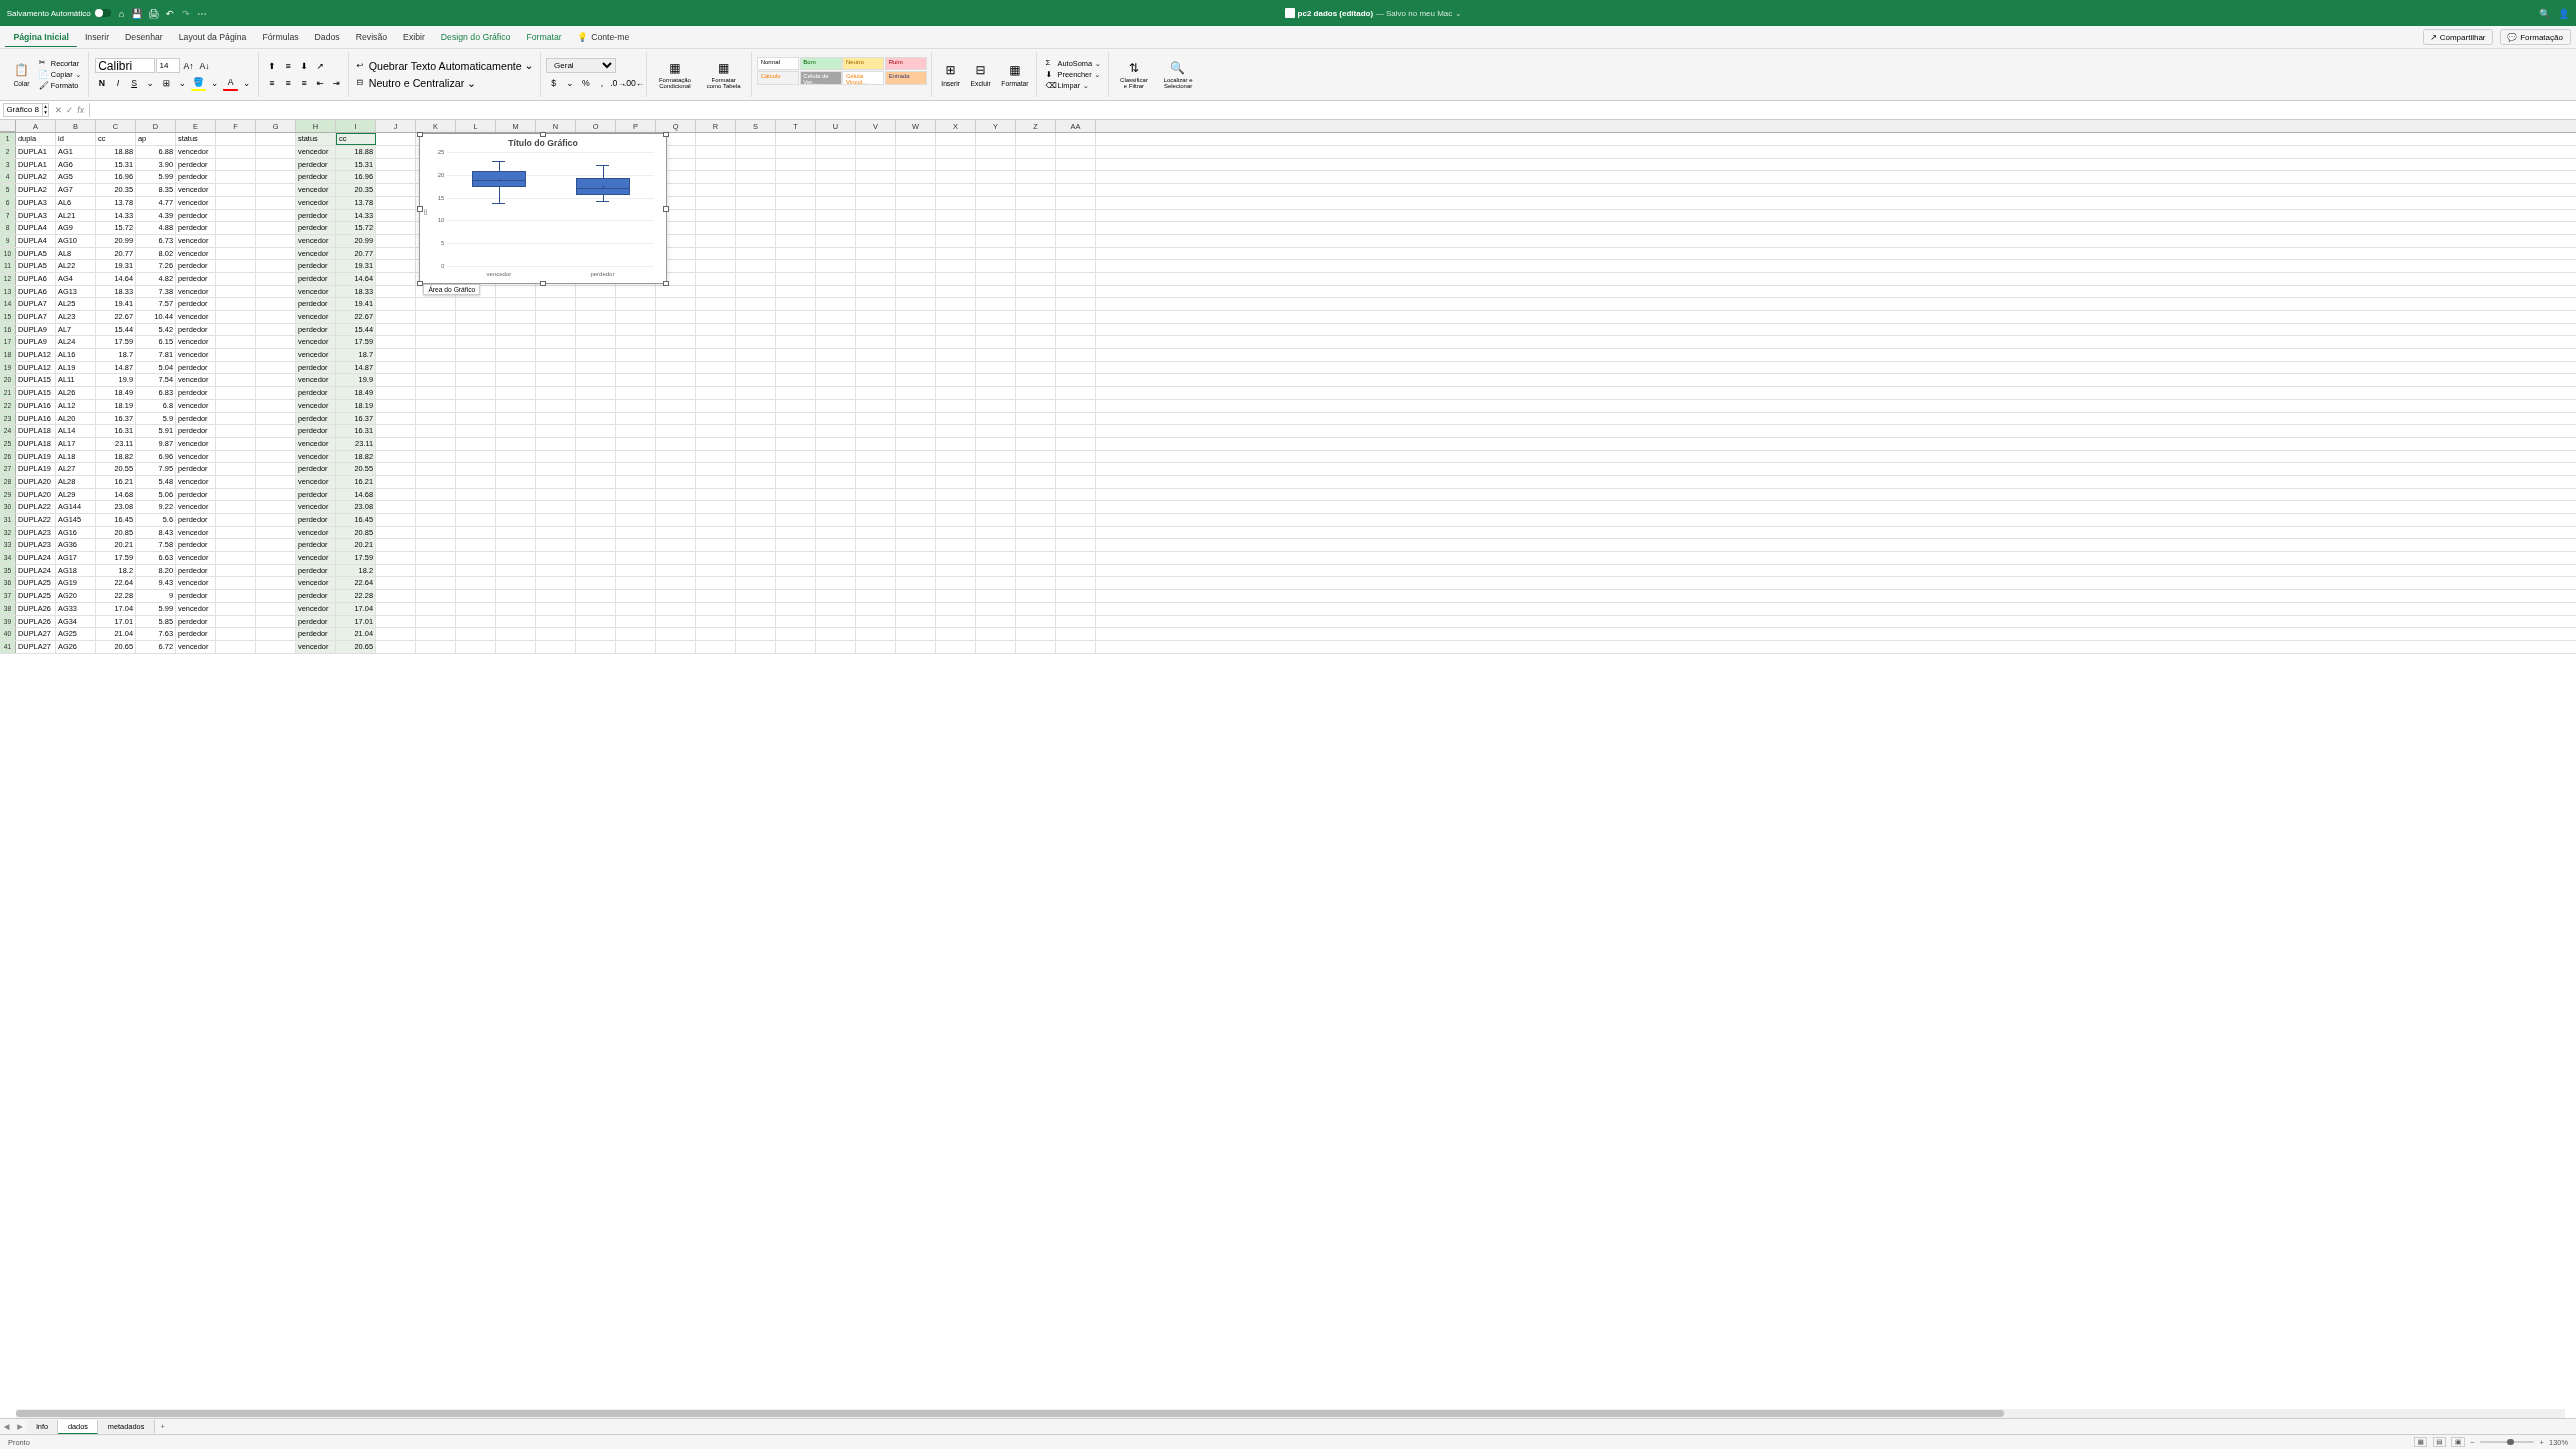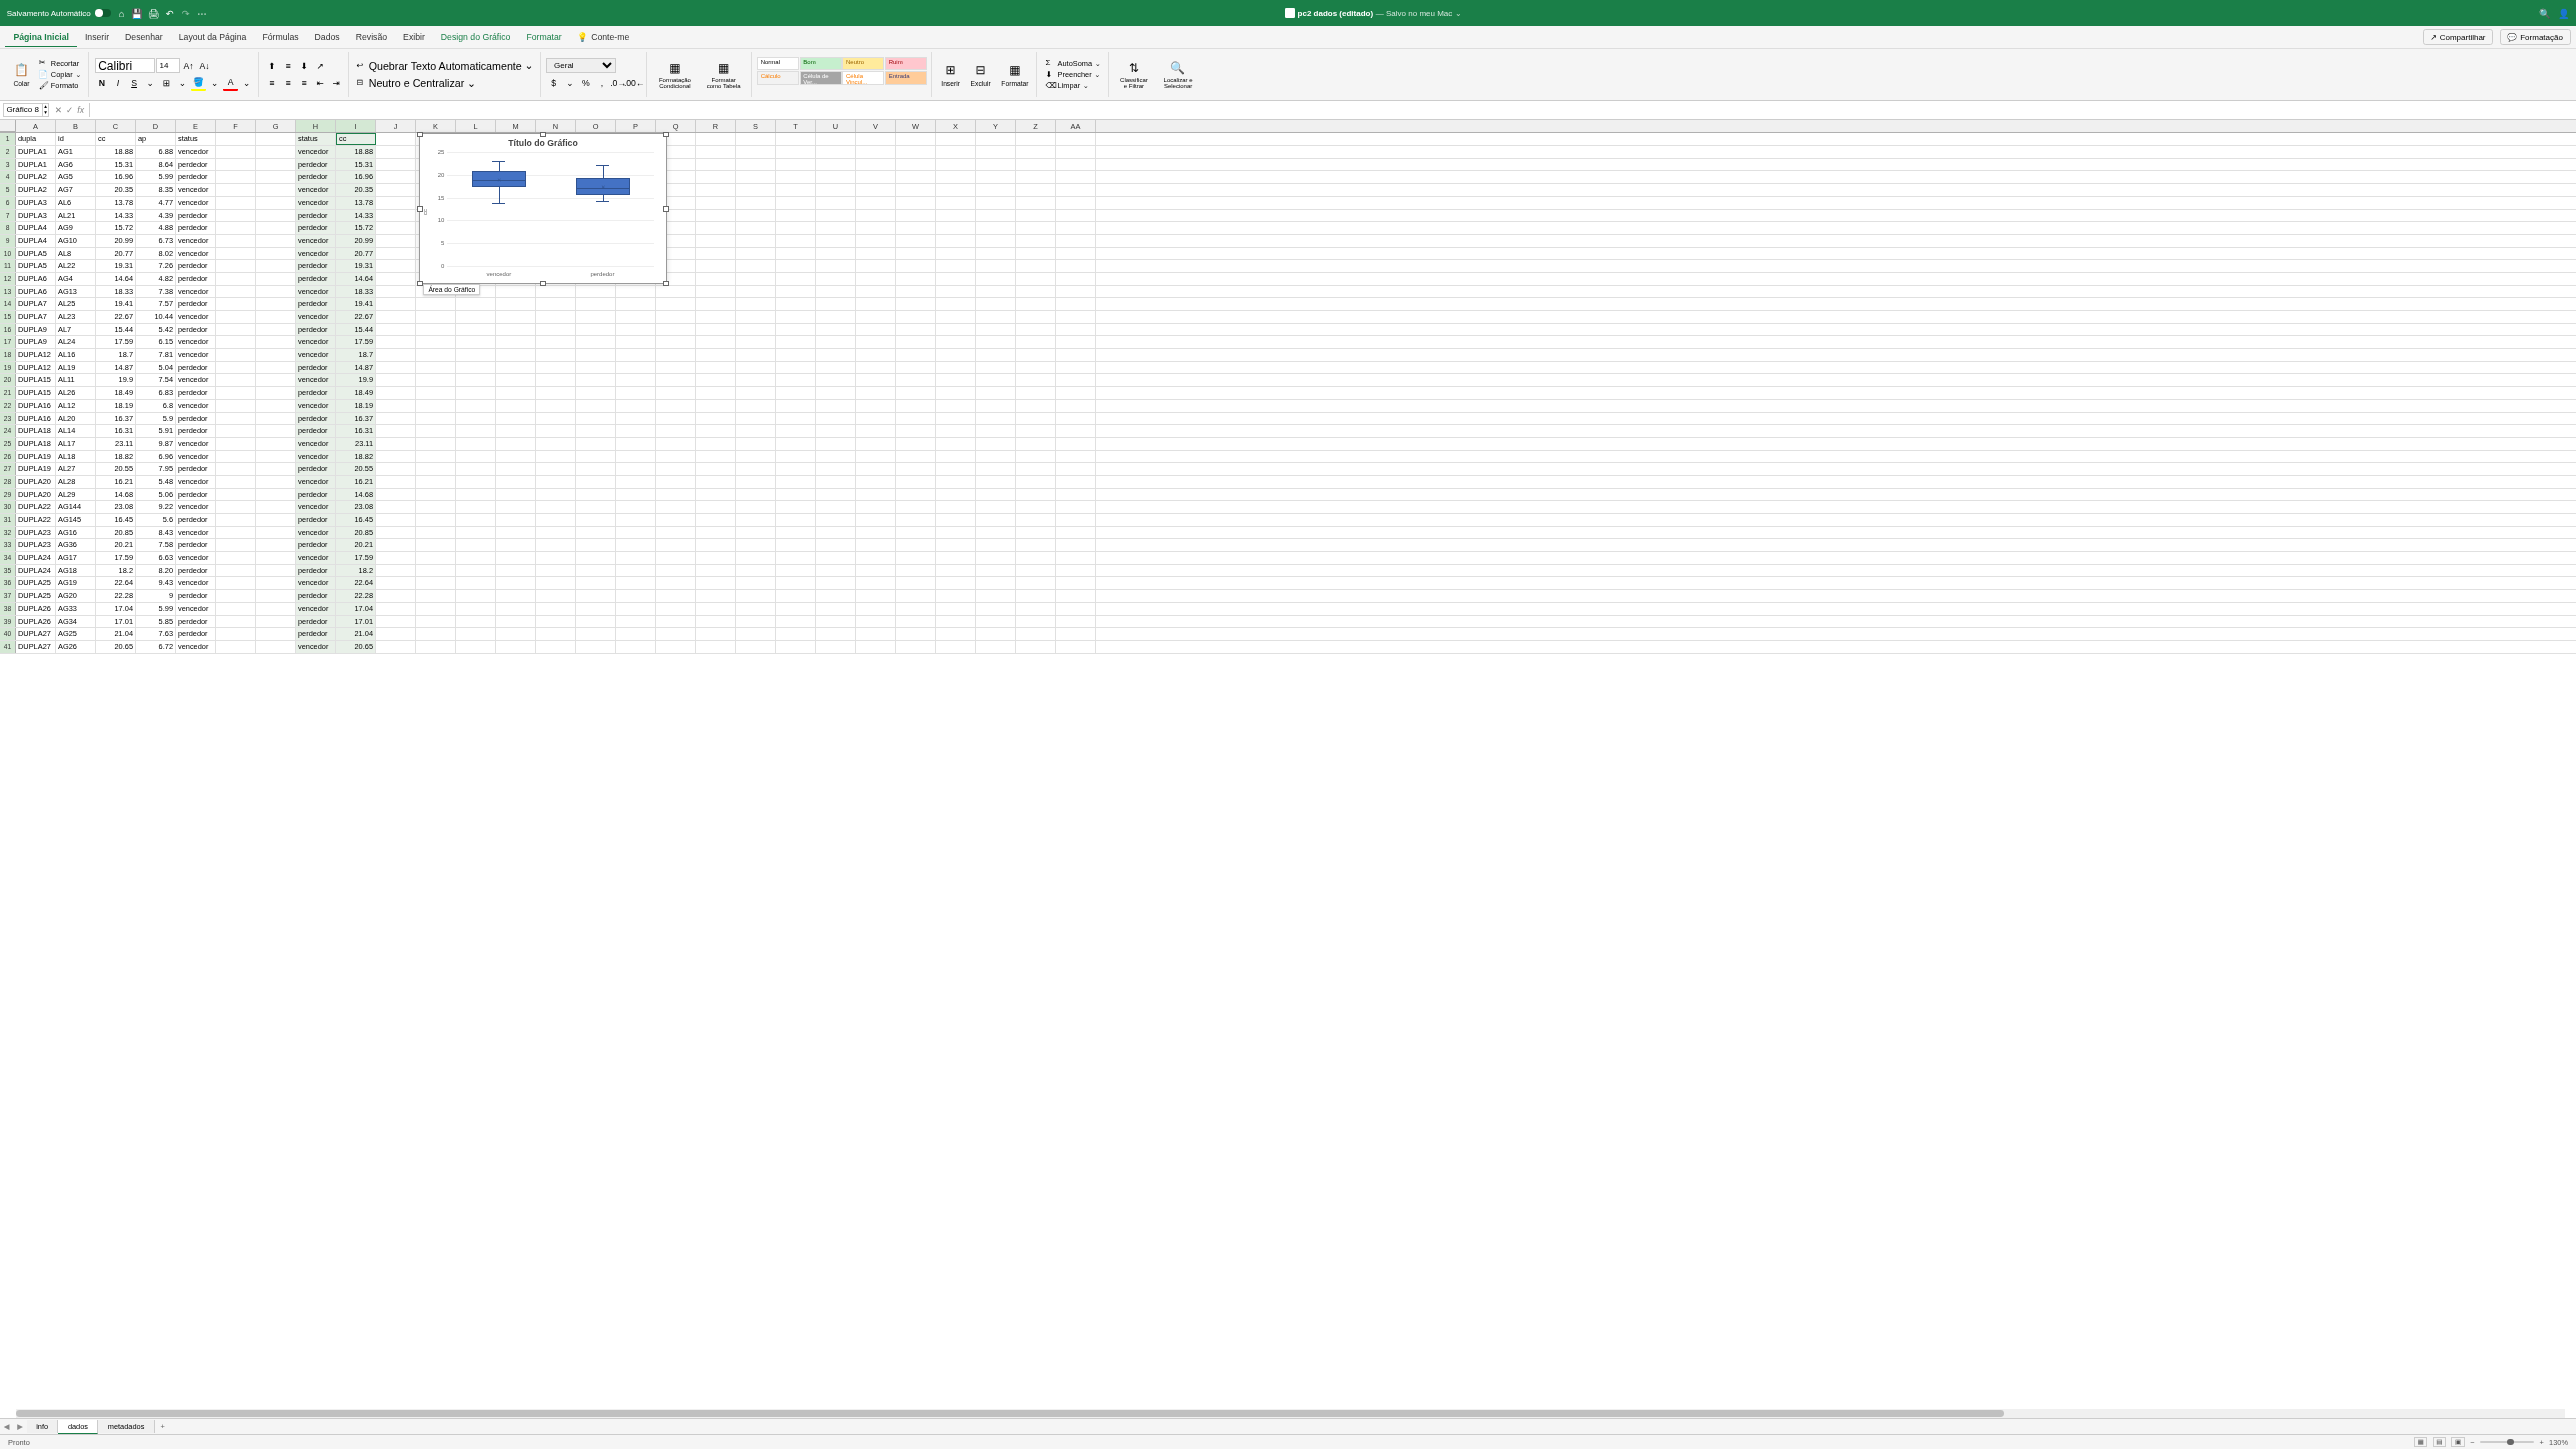--- a/index.html
+++ b/index.html
@@ -420,21 +420,21 @@
         <div class="cell" style="width:40px"></div>
         <div class="cell" style="width:40px"></div>
         <div class="cell" style="width:40px"></div>
         <div class="cell" style="width:40px"></div>
       </div>
       <div class="row">
         <div class="row-h sel">3</div>
         <div class="cell" style="width:40px">DUPLA1</div>
         <div class="cell" style="width:40px">AG6</div>
         <div class="cell num" style="width:40px">15.31</div>
-        <div class="cell num" style="width:40px">8.64</div>
+        <div class="cell num" style="width:40px">3.90</div>
         <div class="cell" style="width:40px">perdedor</div>
         <div class="cell" style="width:40px"></div>
         <div class="cell" style="width:40px"></div>
         <div class="cell hi" style="width:40px">perdedor</div>
         <div class="cell num hi" style="width:40px">15.31</div>
         <div class="cell" style="width:40px"></div>
         <div class="cell" style="width:40px"></div>
         <div class="cell" style="width:40px"></div>
         <div class="cell" style="width:40px"></div>
         <div class="cell" style="width:40px"></div>

